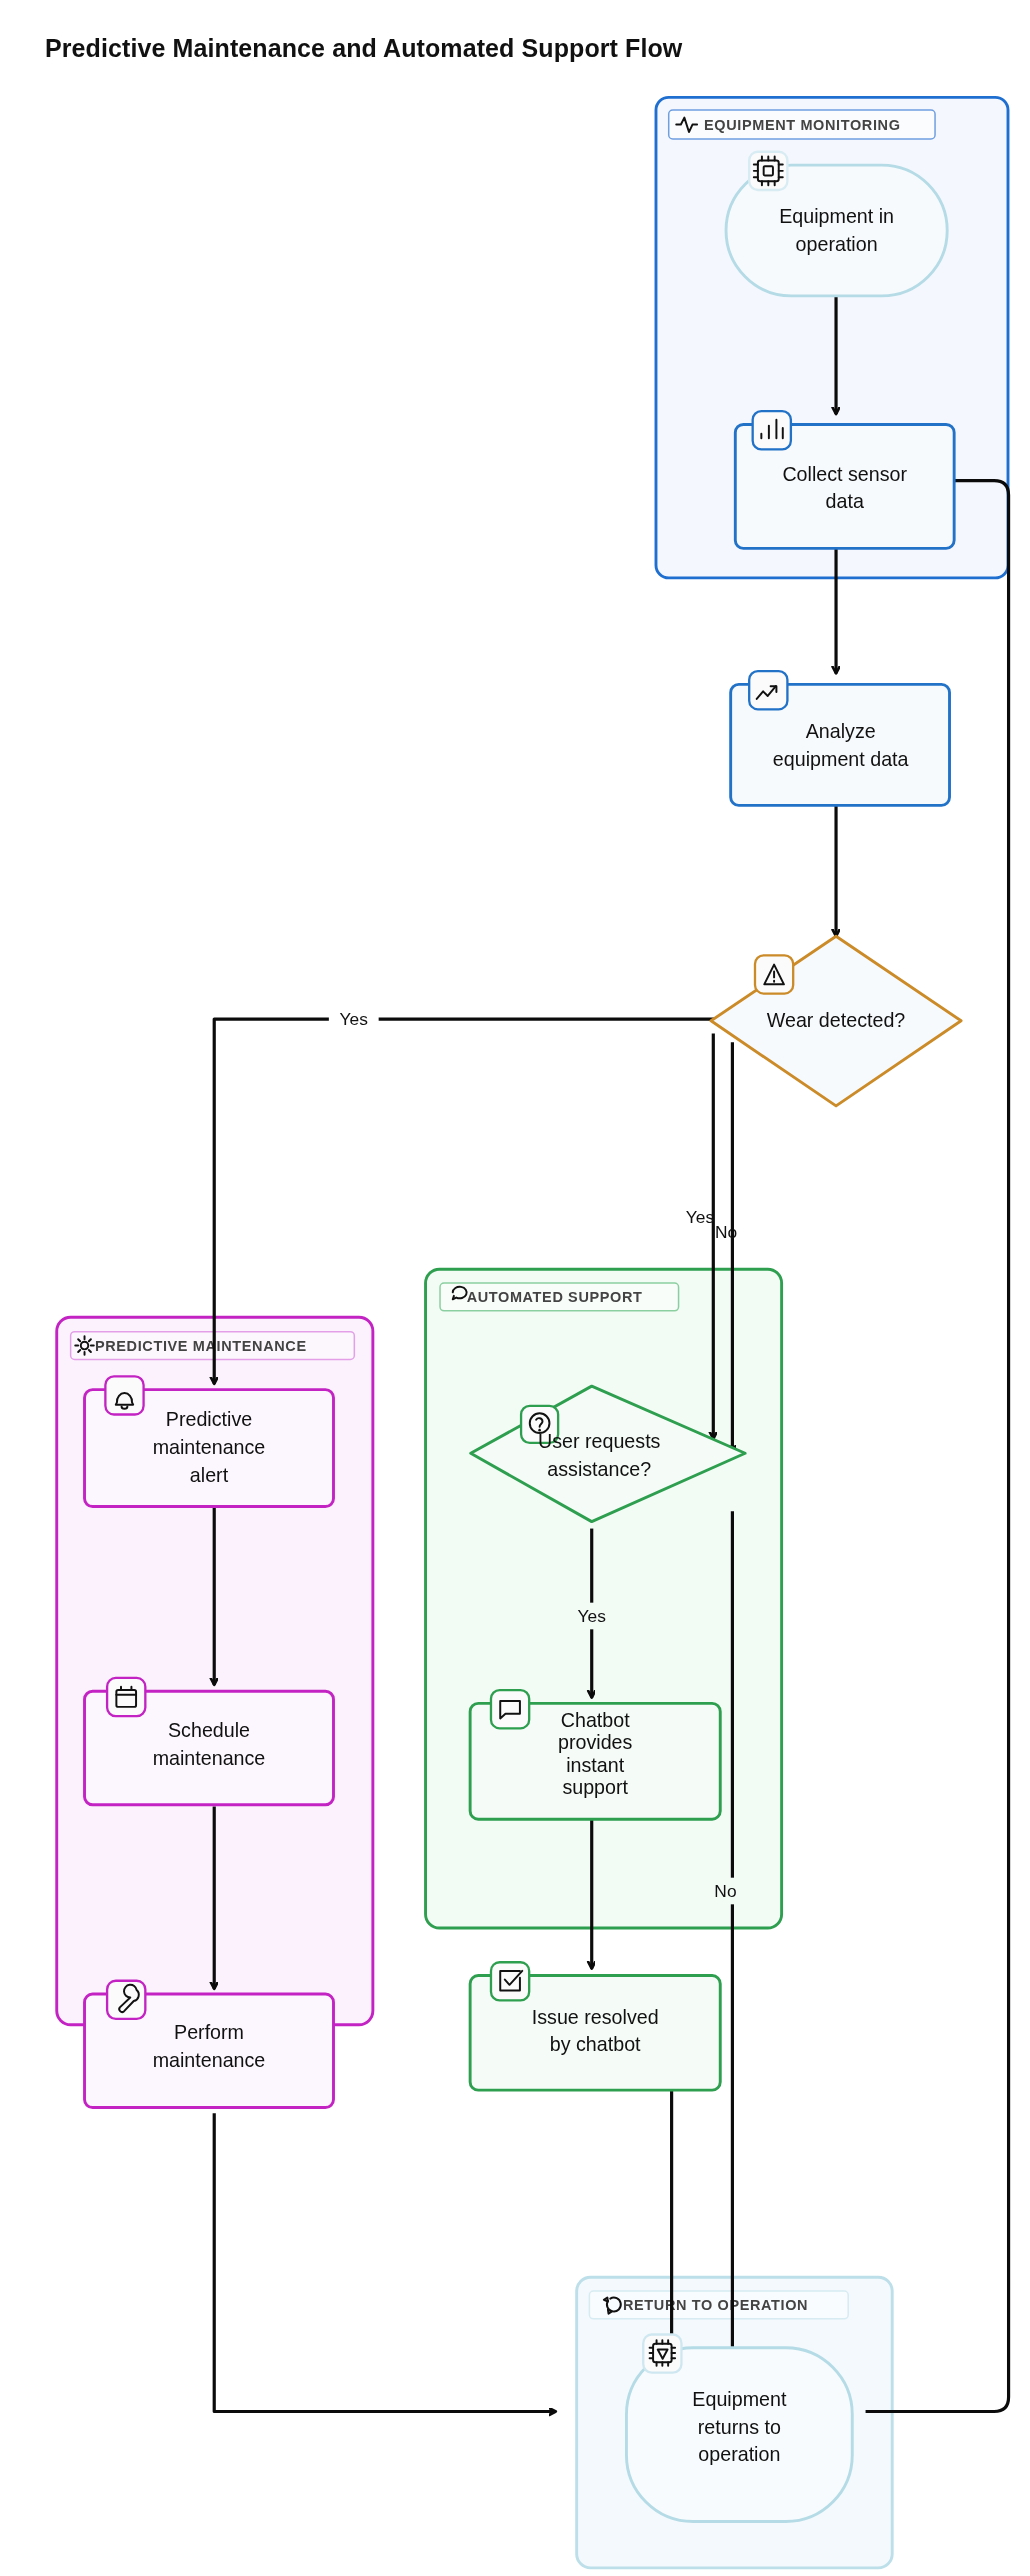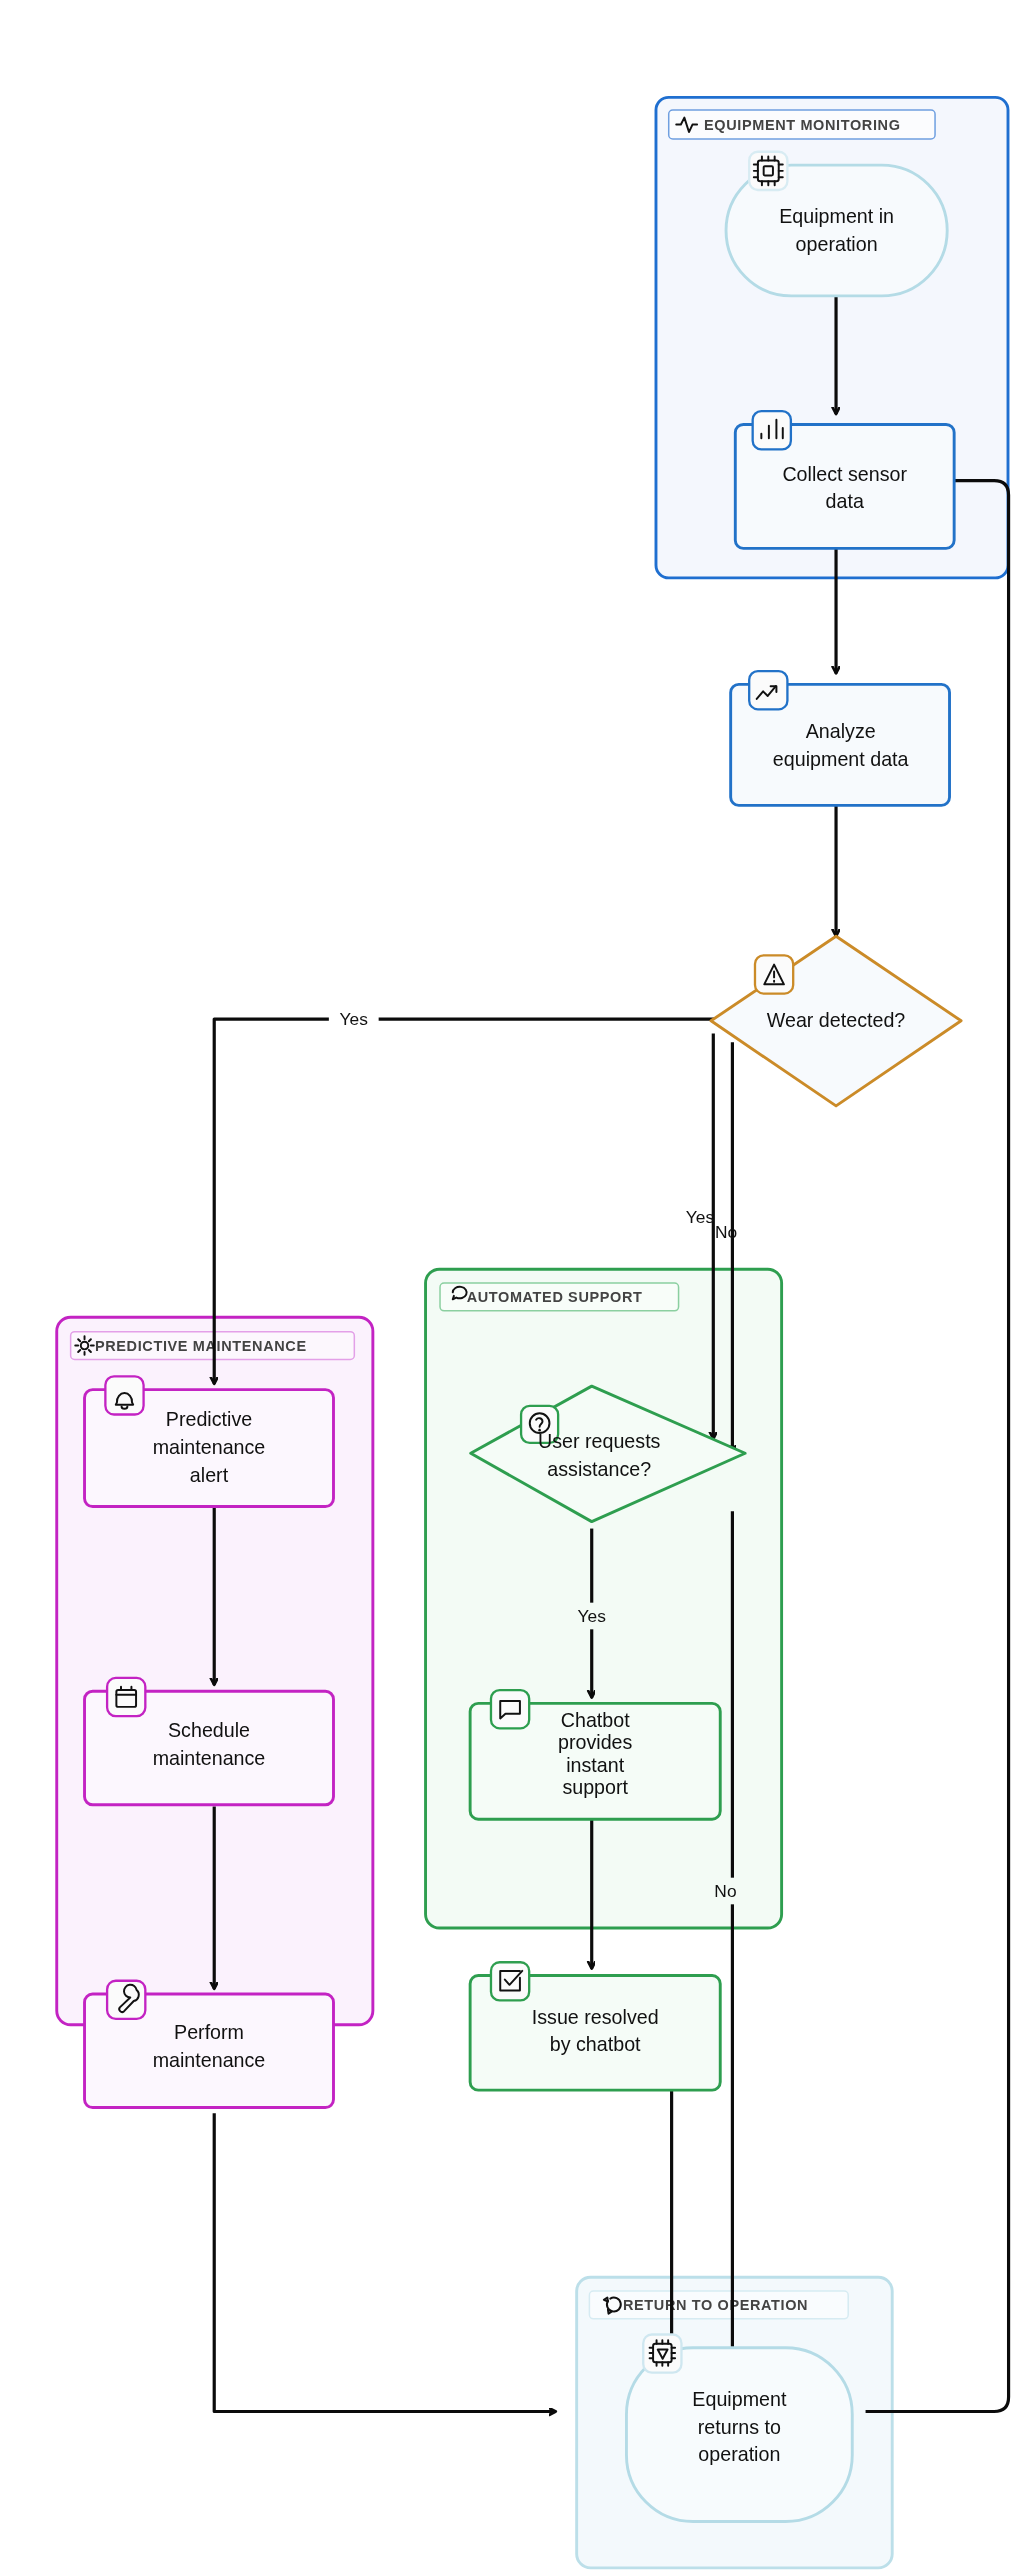--- a/index.html
+++ b/index.html
@@ -15,20 +15,21 @@
   .edge-label{font-size:30px;fill:#111;font-family:"Liberation Sans","DejaVu Sans",sans-serif;}
   .ln{fill:none;stroke:#0b0b0b;stroke-width:5.5;stroke-linecap:butt;stroke-linejoin:round;}
   .ico{stroke:#111;fill:none;stroke-width:3.4;stroke-linecap:round;stroke-linejoin:round;}
   .icobox{fill:#fbfbfb;stroke-width:4;}
 </style>
 </head>
 <body>
 
 <div id="stage">
 
+  <div class="title">Predictive Maintenance and Automated Support Flow</div>
 
   <svg class="flow" viewBox="0 0 1779 4449">
     <defs>
       <marker id="ar" markerWidth="16" markerHeight="16" refX="12.5" refY="6" orient="auto" markerUnits="userSpaceOnUse">
         <path d="M1,0 L12.5,6 L1,12" fill="none" stroke="#0b0b0b" stroke-width="4.6" stroke-linecap="round" stroke-linejoin="round"></path>
       </marker>
     </defs>
 
     <g>
       <rect x="1133" y="168" width="608" height="830" rx="22" ry="22" fill="#f4f7fd" stroke="#1f6fd0" stroke-width="5"></rect>

